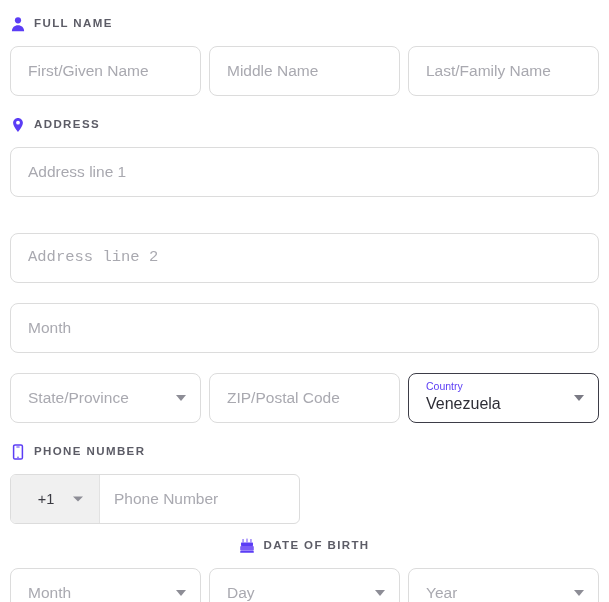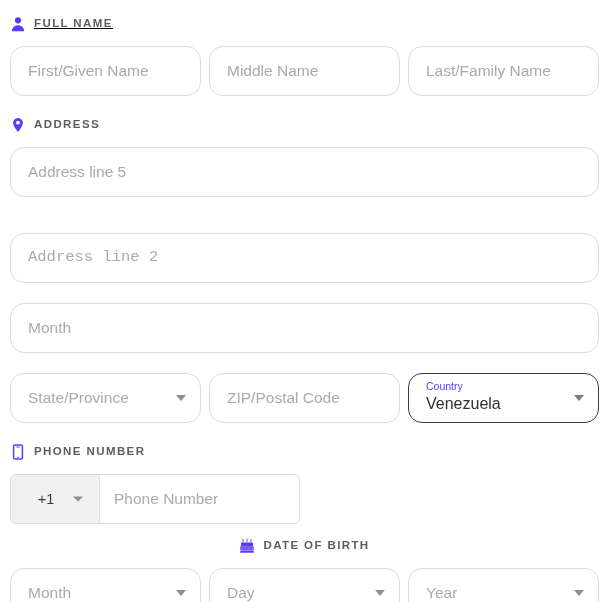--- a/index.html
+++ b/index.html
@@ -55,21 +55,21 @@
     width: 100%;
   }
   .row .col { flex: 1 1 0; min-width: 0; }
 
   
   .field {
     position: relative;
     box-sizing: border-box;
     height: 50px;
     border: 1px solid #dcdcdc;
-    border-radius: 14px;
+    border-radius: 8px;
     background: #ffffff;
     display: flex;
     align-items: center;
     padding: 16px 17px;
     overflow: hidden;
   }
   .field.filled {
     border-color: #3d3d47;
     padding-top: 4px;
   }
@@ -158,21 +158,21 @@
     font-size: 15.5px;
     color: #a9a9b0;
     line-height: 1;
   }
 </style>
 </head>
 <body>
 
 <div class="form-root">
 
-  <div class="section-header" style="margin-top:12px;text-decoration:underline;">
+  <div class="section-header" style="margin-top:12px;">
     <span class="hdr-icon">
       <svg width="16" height="16" viewBox="0 0 16 16">
         <circle cx="8" cy="4.3" r="3.1" fill="#5b3df5"></circle>
         <path d="M1.9 15.2c0-3.6 2.7-5.9 6.1-5.9s6.1 2.3 6.1 5.9z" fill="#5b3df5"></path>
       </svg>
     </span>
     <span class="section-title">FULL NAME</span>
   </div>
 
   <div class="row" style="margin-top:10px;">
@@ -199,21 +199,21 @@
         <path d="M8 0.9c-2.7 0-4.9 2.2-4.9 4.9 0 3.6 4.9 9.2 4.9 9.2s4.9-5.6 4.9-9.2c0-2.7-2.2-4.9-4.9-4.9z" fill="#5b3df5"></path>
         <circle cx="8" cy="5.7" r="1.9" fill="#ffffff"></circle>
       </svg>
     </span>
     <span class="section-title">ADDRESS</span>
   </div>
 
   <div class="row" style="margin-top:10px;">
     <div class="col">
       <div class="field">
-        <span class="ph">Address line 5</span>
+        <span class="ph">Address line 1</span>
       </div>
     </div>
   </div>
 
   <div class="row" style="margin-top:36px;font-family:Liberation Mono, monospace;">
     <div class="col">
       <div class="field">
         <span class="ph">Address line 2</span>
       </div>
     </div>

